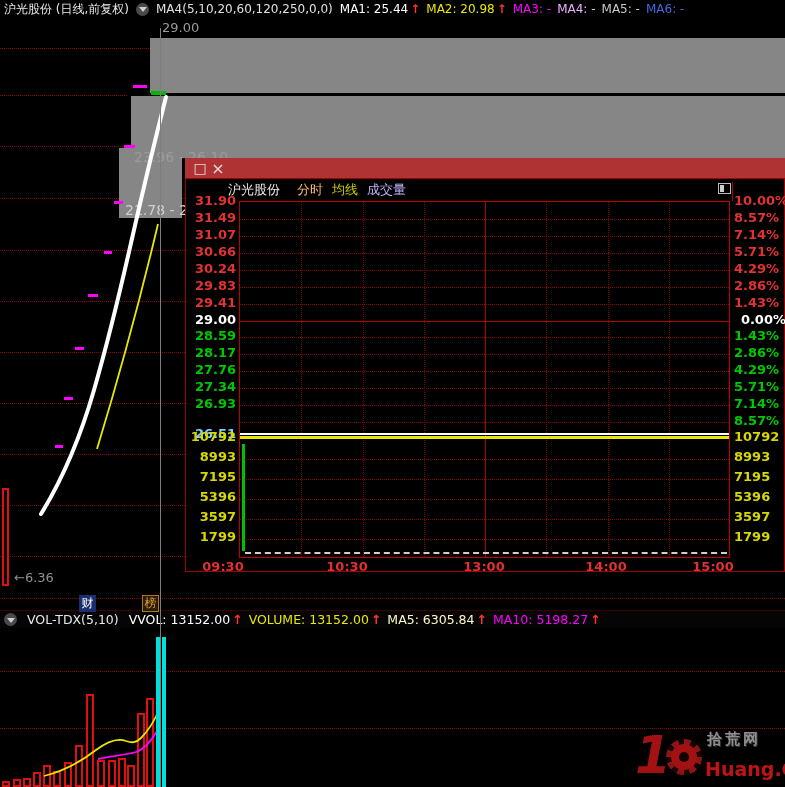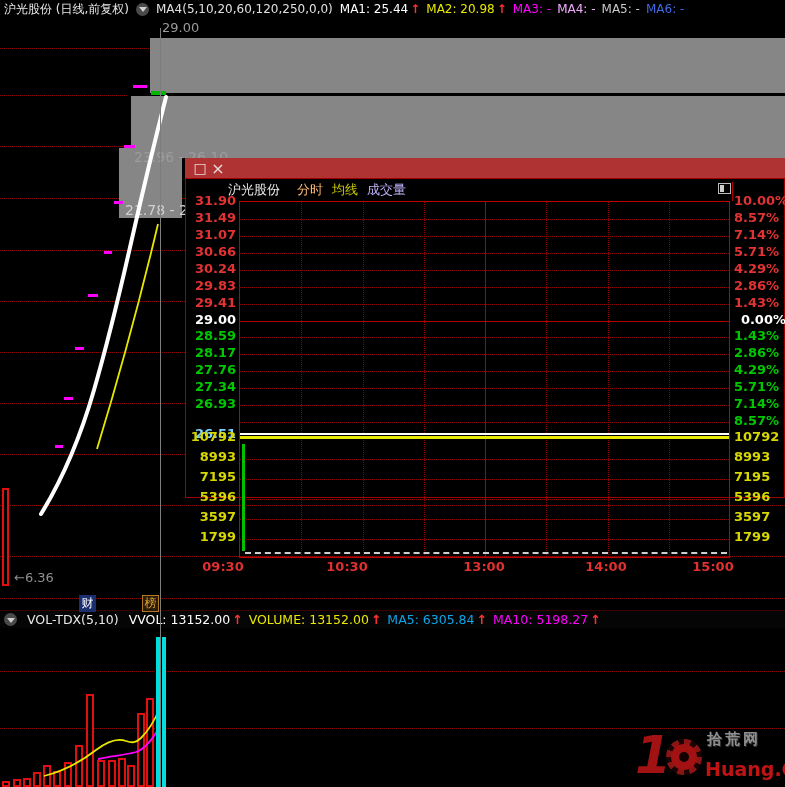--- a/index.html
+++ b/index.html
@@ -32,21 +32,21 @@
          align-items:center;justify-content:center;z-index:6;box-sizing:border-box;}
   .badge.b1{left:79px;background:#1b2e6e;color:#fff;}
   .badge.b2{left:142px;background:#2a1c08;color:#e0a030;border:1px solid #b07820;}
   svg.curves{position:absolute;left:0;top:0;z-index:4;pointer-events:none;}
   
   .popup{position:absolute;left:185px;top:158px;width:600px;height:414px;z-index:10;}
   .popup-title{height:20px;background:#b03334;color:#f2e2e2;font-size:12.5px;display:flex;
                align-items:center;padding:0 6px;box-sizing:border-box;}
   .popup-title .t{flex:1;white-space:nowrap;overflow:hidden;}
   .wbtn{width:18px;text-align:center;color:#e8d6d6;font-size:14px;cursor:default;}
-  .popup-body{position:absolute;left:0;top:20px;width:600px;height:320px;background:#000;
+  .popup-body{position:absolute;left:0;top:20px;width:600px;height:394px;background:#000;
               border:1px solid #a00000;box-sizing:border-box;}
   .tabs{position:absolute;left:42px;top:2px;display:flex;gap:9px;font-size:13px;z-index:2;}
   .panelicon{position:absolute;left:532px;top:4px;width:13px;height:11px;border:1px solid #bbb;
              box-sizing:border-box;z-index:2;}
   .panelicon::before{content:"";position:absolute;left:1px;top:1px;width:4px;height:7px;background:#ccc;}
   .tabvline{position:absolute;left:546px;top:3px;width:1px;height:19px;background:#b00000;z-index:2;}
   .plot{position:absolute;left:53px;top:22px;width:491px;height:357px;border:1px solid #c00000;
         box-sizing:border-box;}
   .hdot{position:absolute;left:0;width:489px;height:0;border-top:1px dotted #8b0000;}
   .hsolid{position:absolute;left:0;width:489px;height:1px;background:#b00000;}
@@ -257,21 +257,21 @@
         <span class="chev"></span>
       </span>
     <span style="color:#e8e8e8;">VOL-TDX(5,10)</span>
     <span id="vol-items"><span class="ma-item">
           <span style="color: rgb(255, 255, 255);">VVOL: 13152.00</span>
           <span class="arr">↑</span>
         </span><span class="ma-item">
           <span style="color: rgb(232, 232, 0);">VOLUME: 13152.00</span>
           <span class="arr">↑</span>
         </span><span class="ma-item">
-          <span style="color: #0ea5e9;">MA5: 6305.84</span>
+          <span style="color: #fef9c3;">MA5: 6305.84</span>
           <span class="arr">↑</span>
         </span><span class="ma-item">
           <span style="color: rgb(255, 0, 255);">MA10: 5198.27</span>
           <span class="arr">↑</span>
         </span></span>
   </div>
 
   <div id="bottom-bars">
       <div class="rbar" style="left: 2px; top: 781px; width: 8px; height: 6px;"></div>
       <div class="rbar" style="left: 13px; top: 779px; width: 8px; height: 8px;"></div>

